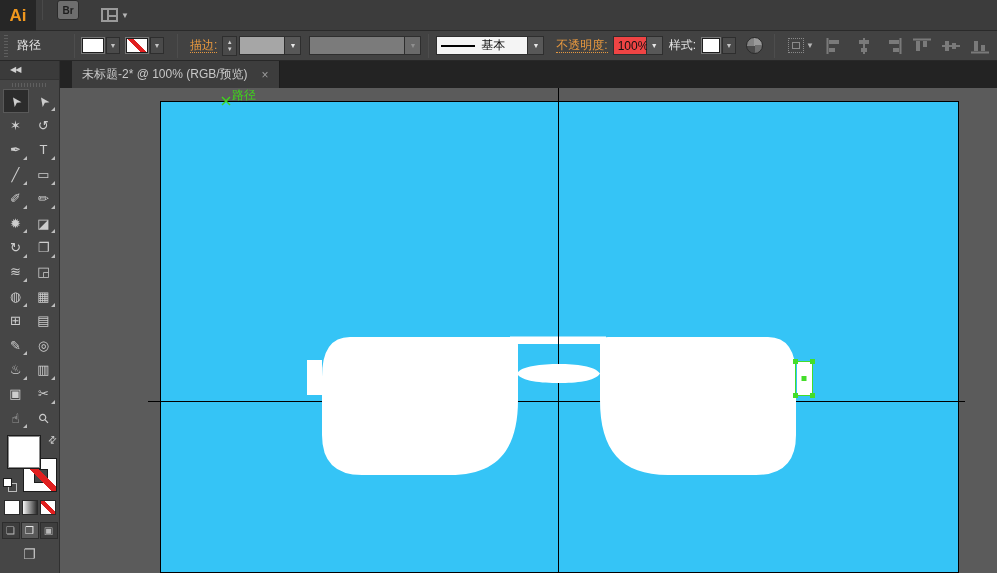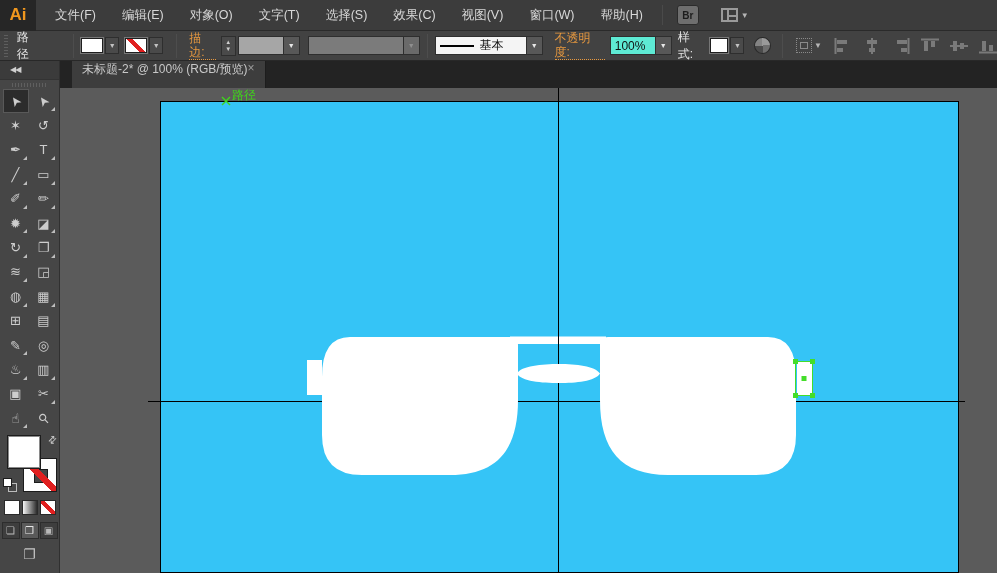--- a/index.html
+++ b/index.html
@@ -4,21 +4,21 @@
 <style>
   * { margin:0; padding:0; box-sizing:border-box; }
   html,body { background:#222; }
   .screen {
     position:relative; width:997px; height:573px; overflow:hidden;
     font-family:"Liberation Sans","DejaVu Sans",sans-serif;
     background:var(--menubar-gray,#3c3c3c); color:#d6d6d6; font-size:12px;
     user-select:none;
   }
   
-  .menubar { height:31px; display:flex; align-items:center; background:var(--menubar-gray,#3c3c3c); border-bottom:1px solid #2a2a2a; }
+  .menubar { height:31px; display:flex; background:var(--menubar-gray,#3c3c3c); border-bottom:1px solid #2a2a2a; }
   .ai-logo { width:36px; height:31px; background:#262626; color:var(--logo-orange,#f0971e); font-weight:bold; font-size:17px; display:flex; align-items:center; justify-content:center; }
   .menu-items { display:flex; margin-left:6px; }
   .menu-item { padding:0 13px; line-height:31px; font-size:12.5px; color:#d8d8d8; cursor:default; }
   .mb-sep { width:1px; height:20px; background:#2d2d2d; border-right:1px solid #4a4a4a; margin:0 10px 0 6px; }
   .br-btn { width:22px; height:20px; background:#6e6e6e; border:1px solid #2b2b2b; border-radius:3px; color:#1d1d1d; font-size:10px; font-weight:bold; display:flex; align-items:center; justify-content:center; margin-left:4px; }
   .ws-btn { display:flex; align-items:center; margin-left:22px; gap:3px; }
   .ws-icon { width:17px; height:14px; border:2px solid #9a9a9a; background:#3c3c3c; position:relative; }
   .ws-icon::before { content:""; position:absolute; left:4px; top:0; bottom:0; width:2px; background:#9a9a9a; }
   .ws-icon::after { content:""; position:absolute; left:6px; top:5px; right:0; height:2px; background:#9a9a9a; }
   .dd-caret { color:#b5b5b5; font-size:8px; }
@@ -32,21 +32,21 @@
   .swatch { width:22px; height:15px; background:#fff; border:1px solid #1f1f1f; box-shadow:0 0 0 1px #777; }
   .swatch.none { position:relative; overflow:hidden; }
   .swatch.none::after { content:""; position:absolute; inset:0; background:linear-gradient(45deg,transparent 42%,var(--swatch-none-red,#e02020) 42%,var(--swatch-none-red,#e02020) 58%,transparent 58%); }
   .dd-arrow { width:14px; height:17px; background:#4a4a4a; border:1px solid #2e2e2e; color:#c2c2c2; font-size:7px; display:flex; align-items:center; justify-content:center; margin:0 6px 0 2px; }
   .pair { display:flex; align-items:center; }
   .stepper { width:15px; height:20px; background:#4a4a4a; border:1px solid #2e2e2e; display:flex; flex-direction:column; align-items:center; justify-content:center; color:#cfcfcf; font-size:6px; line-height:7px; margin-right:2px; }
   .field { height:19px; border:1px solid #2e2e2e; display:flex; align-items:center; padding:0 4px; color:#111; }
   .f-weight { width:46px; background:#a6a6a6; }
   .f-profile { width:96px; background:#7b7b7b; margin-left:8px; }
   .f-brush { width:92px; background:#f4f4f4; gap:6px; }
-  .f-opacity { width:46px; background:#5eead4; }
+  .f-opacity { width:34px; background:#ef4444; }
   .fbtn { width:16px; height:19px; background:#585858; border:1px solid #2e2e2e; border-left:none; color:#e8e8e8; font-size:7px; display:flex; align-items:center; justify-content:center; }
   .fbtn.dim { color:#8f8f8f; background:#6a6a6a; }
   .brush-line { width:34px; height:2px; background:#000; }
   .recolor { width:17px; height:17px; border-radius:50%; border:1px solid #2a2a2a; background:conic-gradient(#9a9a9a 0 90deg,#6f6f6f 0 180deg,#4b4b4b 0 270deg,#838383 0); margin:0 4px; }
   .xform-icon { width:16px; height:15px; border:1px dotted #8a8a8a; position:relative; margin:0 2px 0 6px; }
   .xform-icon::after { content:""; position:absolute; inset:3px; border:1px solid #8a8a8a; }
   .align-group { display:flex; align-items:center; gap:11px; margin-left:12px; }
   .align-ic { display:flex; }
   
   .main { display:flex; height:512px; }
@@ -73,50 +73,39 @@
   .cbtn.grad { background:linear-gradient(90deg,#f5f5f5,#2b2b2b); }
   .cbtn.none { position:relative; overflow:hidden; }
   .cbtn.none::after { content:""; position:absolute; inset:0; background:linear-gradient(45deg,transparent 40%,var(--swatch-none-red,#e02020) 40%,var(--swatch-none-red,#e02020) 60%,transparent 60%); }
   .dmode-row { height:22px; display:flex; justify-content:center; align-items:center; gap:1px; }
   .dbtn { width:18px; height:17px; background:#3e3e3e; border:1px solid #2d2d2d; color:#b9b9b9; font-size:10px; display:flex; align-items:center; justify-content:center; }
   .dbtn.pressed { background:#5a5a5a; color:#e6e6e6; }
   .smode-row { height:26px; display:flex; justify-content:center; align-items:center; color:#c4c4c4; font-size:14px; }
   
   .workarea { flex:1; display:flex; flex-direction:column; }
   .tabstrip { height:27px; background:#232323; display:flex; align-items:flex-end; }
-  .doc-tab { margin-left:12px; height:27px; background:#3d3d3d; color:#c8c8c8; display:flex; align-items:flex-start; padding:0 10px; font-size:12px; border-right:1px solid #1d1d1d; }
+  .doc-tab { margin-left:12px; height:27px; background:#3d3d3d; color:#c8c8c8; display:flex; align-items:center; padding:0 10px; font-size:12px; gap:14px; border-right:1px solid #1d1d1d; }
   .tab-close { color:#9c9c9c; font-size:12px; }
   .canvas { position:relative; flex:1; background:var(--pasteboard-gray,#5b5b5b); overflow:hidden; }
   .artboard { position:absolute; left:100px; top:13px; width:799px; height:472px; background:var(--artboard-cyan,#35c4f6); border:1px solid #000; }
   .overlay { position:absolute; left:0; top:0; }
   .guide { stroke:var(--guide-black,#000); stroke-width:1; shape-rendering:crispEdges; }
   .artwork { fill:#fff; }
   .sel-stroke { fill:none; stroke:var(--selection-green,#44dd2a); stroke-width:1; }
   .sel-handle { fill:var(--selection-green,#44dd2a); }
   .sg-green { stroke:var(--smart-guide-green,#3fd41c); stroke-width:1.5; }
   .sg-text { fill:var(--smart-guide-green,#3fd41c); font-size:12px; font-family:"Liberation Sans","DejaVu Sans",sans-serif; }
 </style>
 </head>
 <body>
 
 <div class="screen">
 
   <header class="menubar">
     <div class="ai-logo">Ai</div>
-    <nav class="menu-items" id="menu-items">
-        <span class="menu-item">文件(F)</span>
-        <span class="menu-item">编辑(E)</span>
-        <span class="menu-item">对象(O)</span>
-        <span class="menu-item">文字(T)</span>
-        <span class="menu-item">选择(S)</span>
-        <span class="menu-item">效果(C)</span>
-        <span class="menu-item">视图(V)</span>
-        <span class="menu-item">窗口(W)</span>
-        <span class="menu-item">帮助(H)</span>
-      </nav>
     <span class="mb-sep"></span>
     <div class="br-btn">Br</div>
     <div class="ws-btn">
       <span class="ws-icon"></span>
       <span class="dd-caret">▼</span>
     </div>
   </header>
 
   <div class="controlbar">
     <span class="grip"></span>

